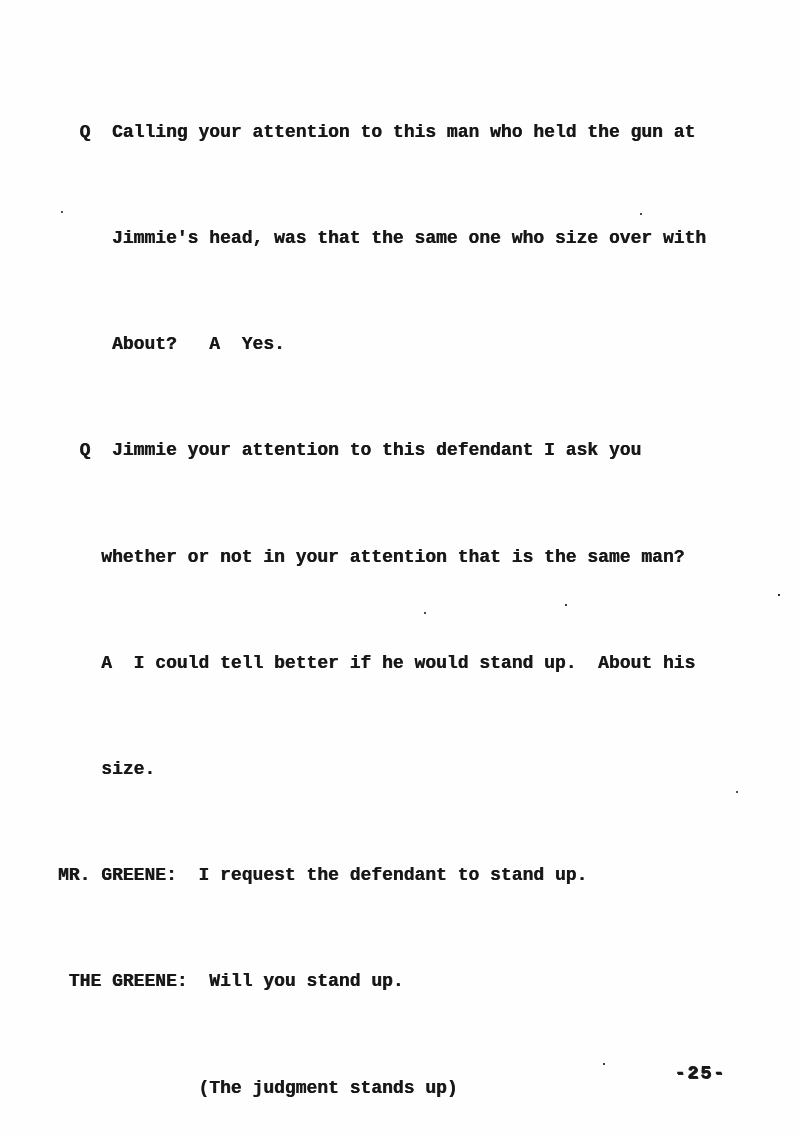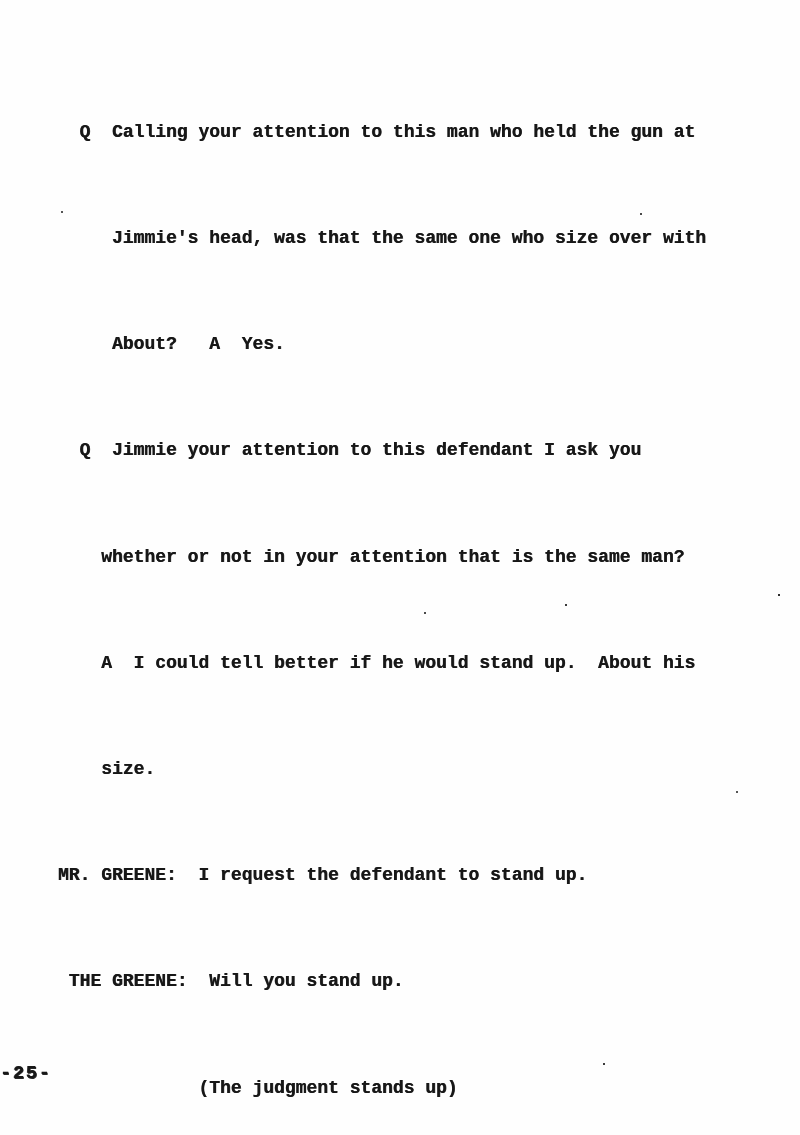--- a/index.html
+++ b/index.html
@@ -43,21 +43,21 @@
     text-shadow: 0.4px 0.4px 0.3px rgba(15,15,15,0.75), -0.2px 0 0 rgba(15,15,15,0.35);
   }
   .line {
     height: 35.4px;
   }
   .page-number {
     position: absolute;
     top: 1062px;
     left: 0;
     width: 726px;
-    text-align: left;
+    text-align: right;
     white-space: pre;
     font-size: 19px;
     font-weight: 700;
     letter-spacing: 1.5px;
     text-shadow: 0.6px 0.6px 0.4px rgba(15,15,15,0.9), -0.3px 0 0 rgba(15,15,15,0.5);
   }
 </style>
 </head>
 <body>
 

